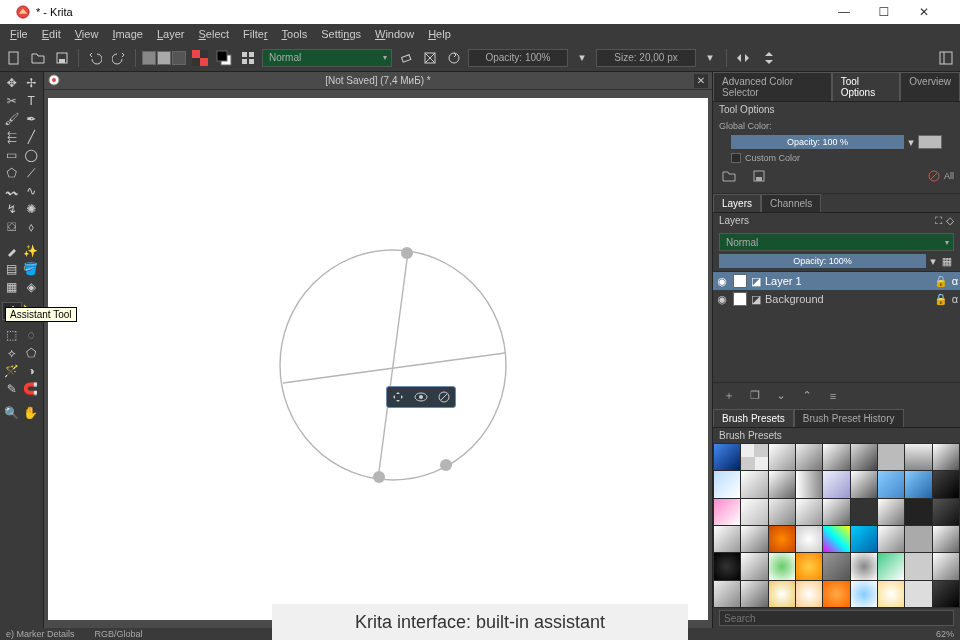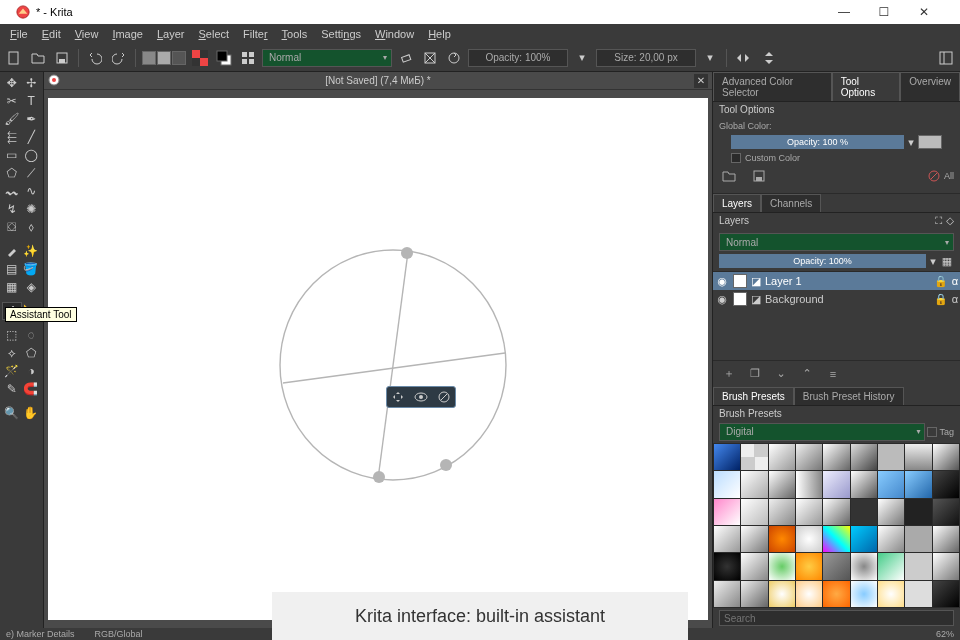--- a/index.html
+++ b/index.html
@@ -44,21 +44,21 @@
 .icon-row { display:flex; gap:6px; padding:4px 0; }
 .icon-btn { width:20px; height:18px; display:flex; align-items:center; justify-content:center; color:#aaa; }
 .layers-box { flex:1; display:flex; flex-direction:column; min-height:0; }
 .layer-row { display:flex; align-items:center; height:18px; padding:0 2px; gap:4px; background:#3a3a3a; }
 .layer-row.sel { background:#5b7a99; color:#fff; }
 .eye { width:14px; height:14px; display:flex; align-items:center; justify-content:center; }
 .thumb { width:14px; height:14px; background:#fff; border:1px solid #666; }
 .preset-grid { display:grid; grid-template-columns:repeat(9,1fr); gap:1px; background:#2a2a2a; padding:1px; }
 .preset-cell { aspect-ratio:1; background:linear-gradient(135deg,#ddd,#888); }
 .statusbar { height:12px; background:#3a3a3a; display:flex; align-items:center; padding:0 6px; font-size:9px; color:#aaa; gap:20px; }
-.caption-banner { position:absolute; left:272px; bottom:0px; width:416px; height:48px; background:#f0f0f0; color:#333; display:flex; align-items:center; justify-content:center; font-size:18px; z-index:60; }
+.caption-banner { position:absolute; left:272px; bottom:0px; width:416px; height:36px; background:#f0f0f0; color:#333; display:flex; align-items:center; justify-content:center; font-size:18px; z-index:60; }
 svg { display:block; }
 .right-panel .sm { font-size:9px; color:#aaa; }
 </style>
 </head>
 <body>
 
 <div class="titlebar">
   <svg class="logo" viewBox="0 0 16 16">
       <circle cx="8" cy="8" r="7" fill="#e44" stroke="#a22"></circle>
       <path d="M3 10 L8 4 L13 10" fill="#fc8"></path>
@@ -404,27 +404,20 @@
         <span class="icon-btn">⌃</span>
         <span class="icon-btn">≡</span>
       </div>
     </div>
 
     <div class="dock-tabs">
       <span class="active">Brush Presets</span>
       <span>Brush Preset History</span>
     </div>
     <div class="dock-title">Brush Presets</div>
-    <div style="display:flex;gap:2px;padding:2px 6px">
-      <div class="combo" style="flex:1">Digital</div>
-      <div style="display:flex;align-items:center;gap:2px">
-          <div class="cb" style="width:10px;height:10px;border:1px solid #666"></div>
-          <span class="sm">Tag</span>
-        </div>
-    </div>
     <div class="preset-grid">
       <div class="preset-cell" style="background:linear-gradient(135deg,#48e,#026)"></div>
       <div class="preset-cell" style="background:repeating-conic-gradient(#ccc 0 25%,#eee 0 50%)"></div>
       <div class="preset-cell" style="background:linear-gradient(135deg,#fff,#999)"></div>
       <div class="preset-cell" style="background:linear-gradient(135deg,#eee,#777)"></div>
       <div class="preset-cell" style="background:linear-gradient(135deg,#fff,#666)"></div>
       <div class="preset-cell" style="background:linear-gradient(135deg,#ddd,#444)"></div>
       <div class="preset-cell" style="background:#bbb"></div>
       <div class="preset-cell" style="background:linear-gradient(180deg,#eee,#888)"></div>
       <div class="preset-cell" style="background:linear-gradient(135deg,#fff,#555)"></div>

